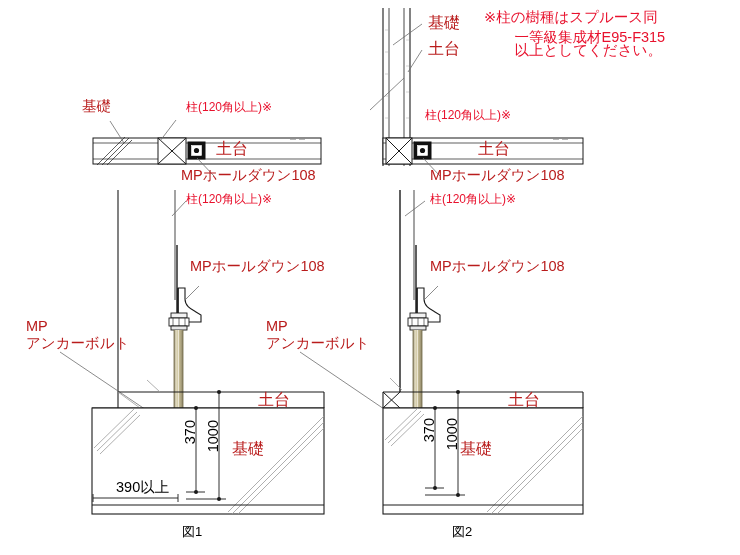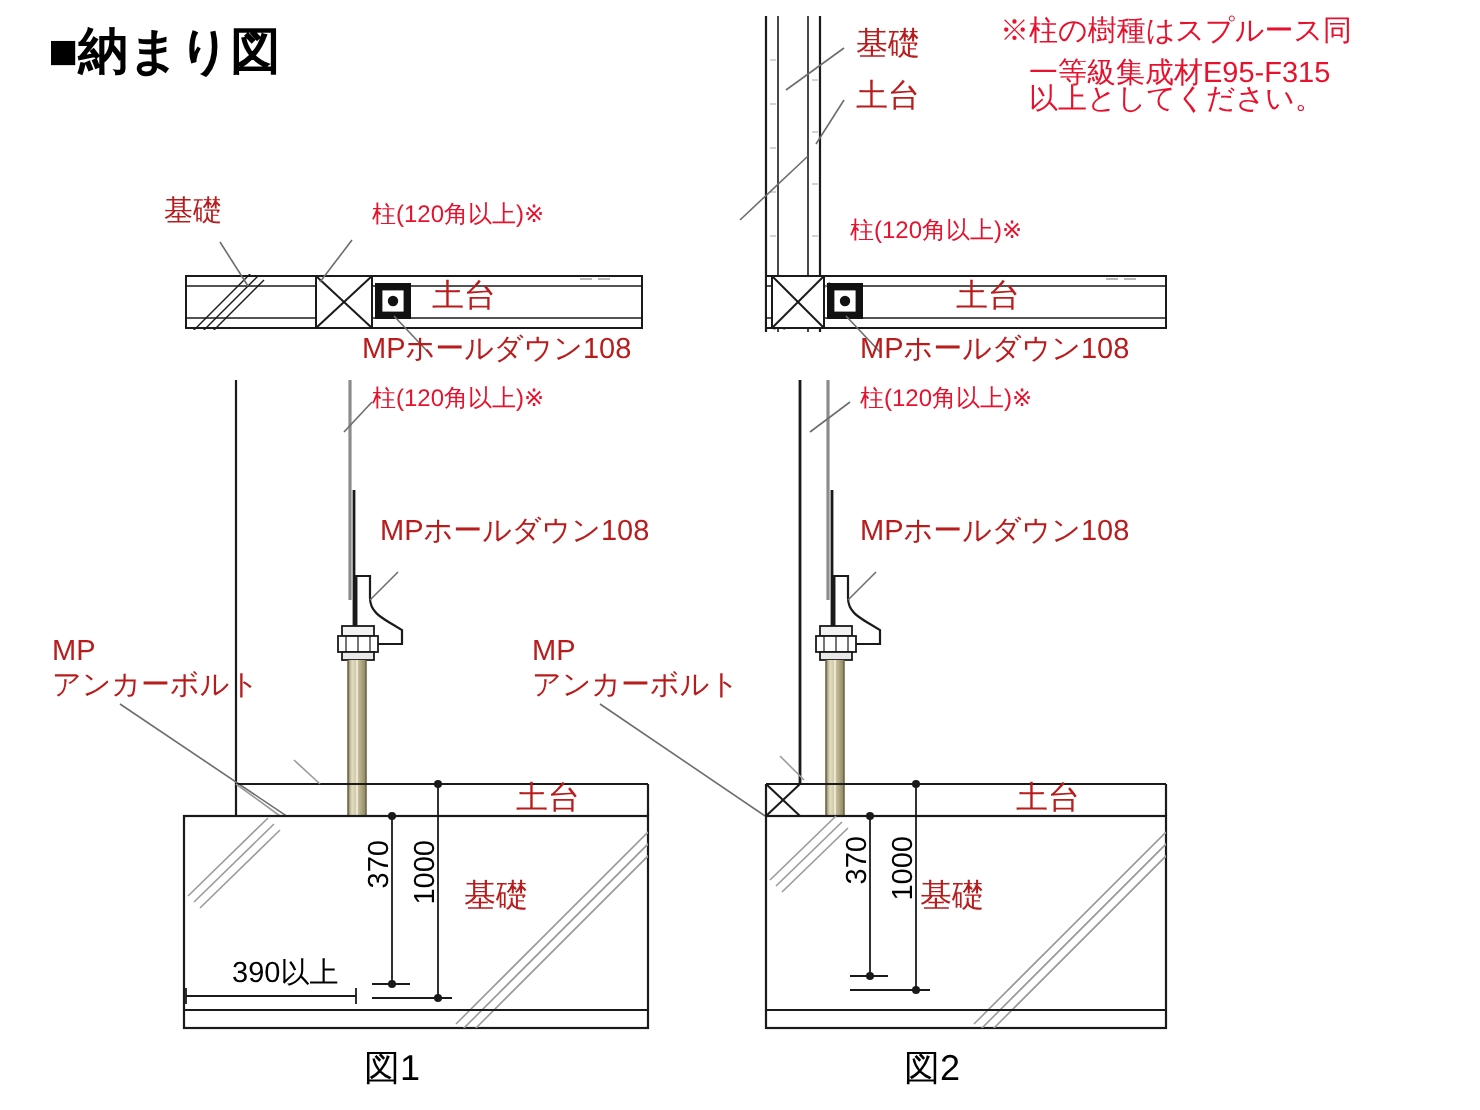--- a/index.html
+++ b/index.html
@@ -45,21 +45,21 @@
   .t-red {
     font-size: 12px;
     color: #e8112d;
   }
   .t-note {
     font-size: 14.5px;
     color: #e8112d;
     line-height: 1.35;
   }
   .t-fig {
-    font-size: 18px;
+    font-size: 13px;
     color: #000;
   }
   .t-dim {
     font-size: 14.5px;
     color: #000;
   }
   .vert {
     writing-mode: vertical-rl;
     text-orientation: mixed;
     transform: rotate(180deg);
@@ -321,24 +321,23 @@
       <g stroke="#1a1a1a" stroke-width="0.9">
         <line x1="458" y1="392" x2="458" y2="495"></line>
         <line x1="425" y1="495" x2="465" y2="495"></line>
         <circle cx="458" cy="392" r="2" fill="#1a1a1a" stroke="none"></circle>
         <circle cx="458" cy="495" r="2" fill="#1a1a1a" stroke="none"></circle>
       </g>
 
     </g>
   </svg>
 
-  <div class="lbl title" style="left:24px; top:12px;">■納まり図</div>
 
   <div>
-    <div class="lbl t-note" style="left:500px; top:8px;font-family:Liberation Mono, monospace;">※柱の樹種はスプルース同</div>
+    <div class="lbl t-note" style="left:484px; top:8px;">※柱の樹種はスプルース同</div>
     <div class="lbl t-note" style="left:500px; top:28px;">　一等級集成材E95-F315</div>
     <div class="lbl t-note" style="left:500px; top:41px;">　以上としてください。</div>
   </div>
 
   <div class="lbl t-black" style="left:82px; top:98px;">基礎</div>
 
   <div class="lbl t-red" style="left:186px; top:100px;">柱(120角以上)※</div>
 
   <div class="lbl t-black" style="left:216px; top:140px; font-size:16px;">土台</div>
 

